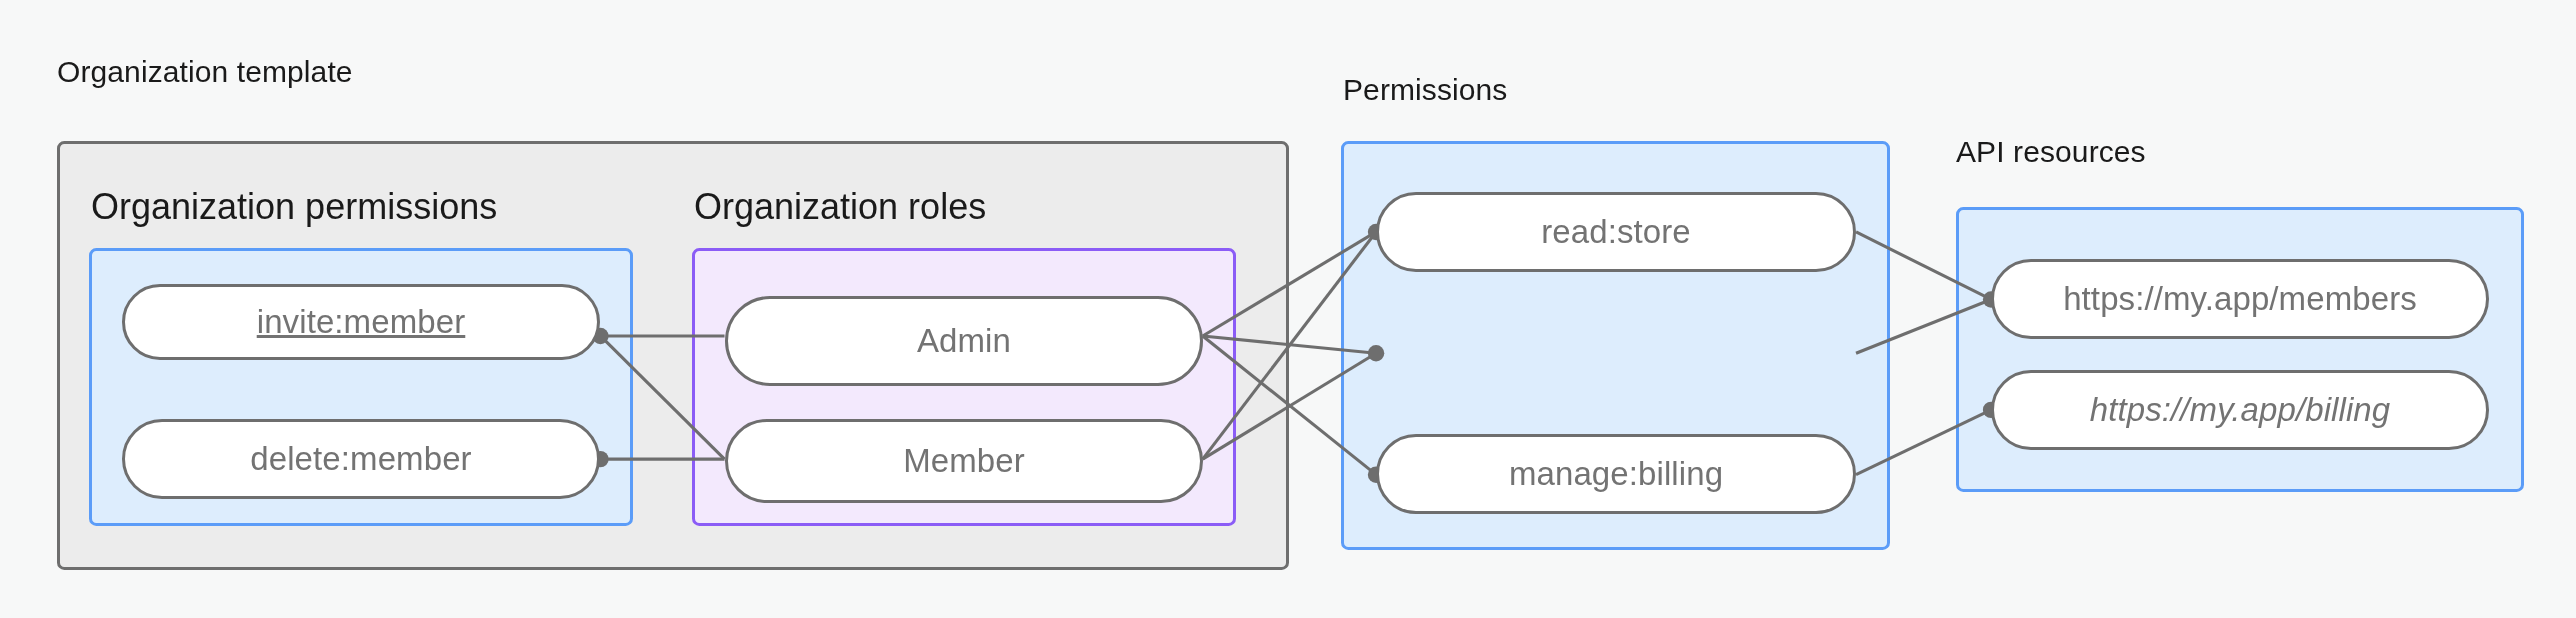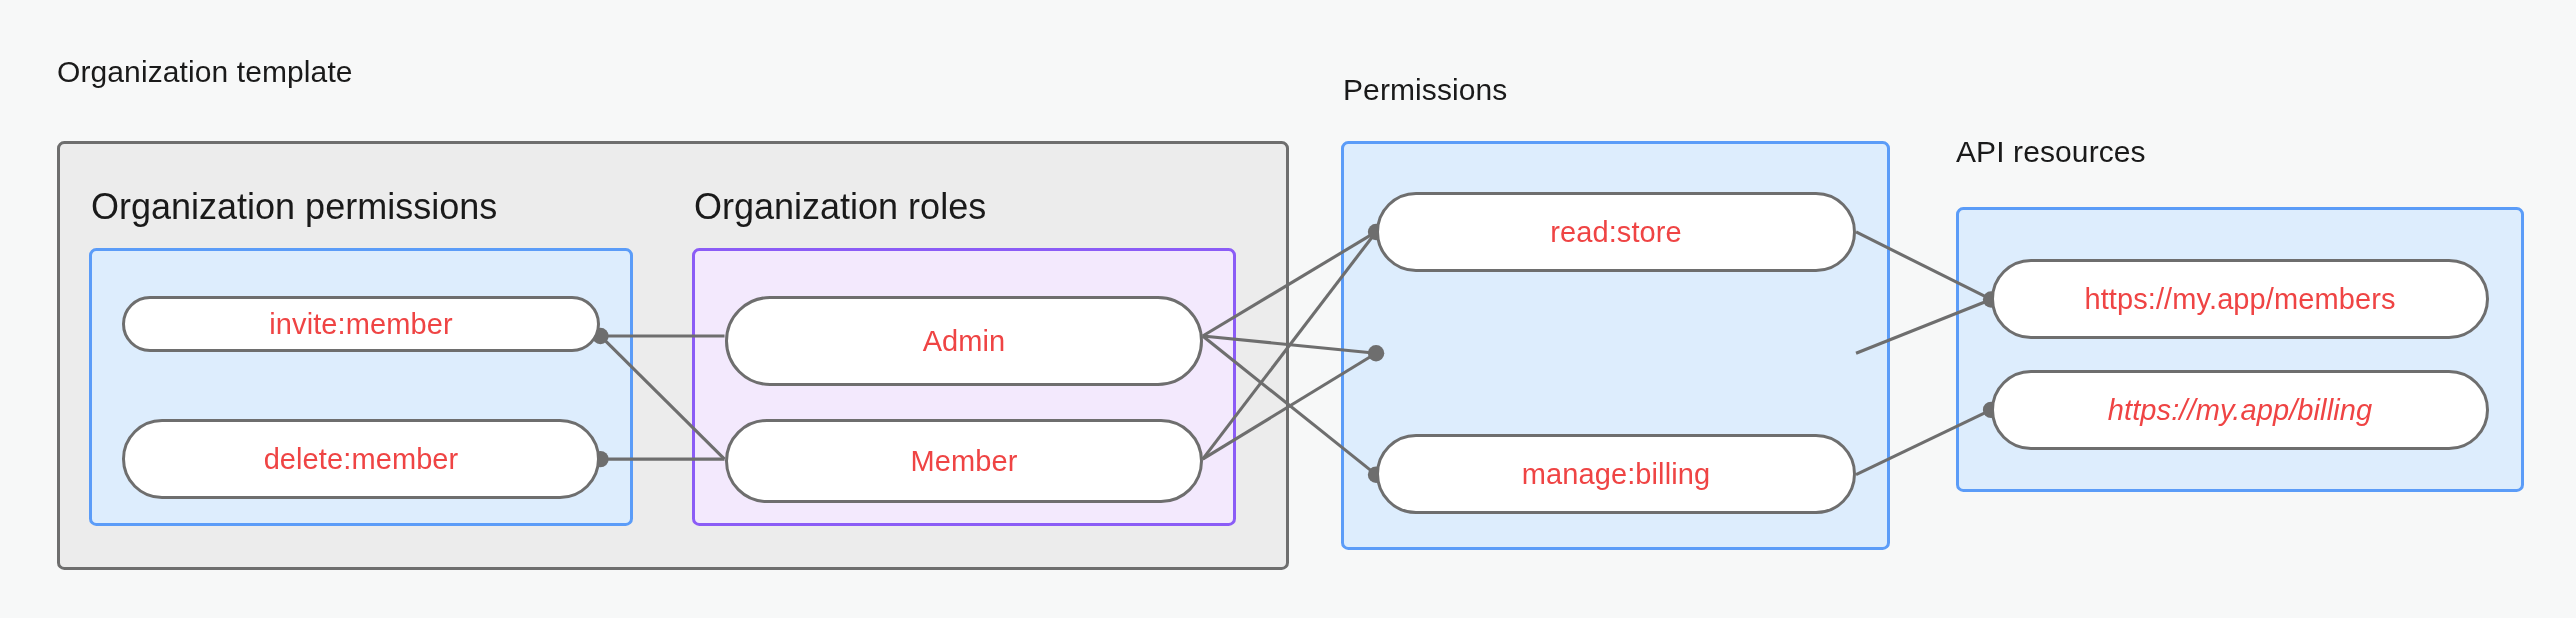--- a/index.html
+++ b/index.html
@@ -59,22 +59,22 @@
 
   
   .pill {
     position: absolute;
     background: #ffffff;
     border: 3.7px solid #6e6e6e;
     border-radius: 912px;
     display: flex;
     align-items: center;
     justify-content: center;
-    font-size: 29px;
-    color: #ef4444;
+    font-size: 33px;
+    color: #737373;
     letter-spacing: 0.1px;
     white-space: nowrap;
     z-index: 3;
   }
 
   
   #edges {
     position: absolute;
     left: 0; top: 0;
     width: 2576px; height: 619px;
@@ -94,21 +94,21 @@
   <div class="box box-outer-gray" style="left:57px; top:141px; width:1232px; height:429px;"></div>
 
   <div class="sub-title" style="left:91px; top:189px;">Organization permissions</div>
 
   <div class="box box-blue" style="left:89px; top:248px; width:544px; height:278px;"></div>
 
   <div class="sub-title" style="left:694px; top:189px;">Organization roles</div>
 
   <div class="box box-purple" style="left:692px; top:248px; width:544px; height:278px;"></div>
 
-  <div class="pill" style="left:122px; top:296px; width:478px; height:56px;">invite:member</div>
+  <div class="pill" style="left:122px; top:284px; width:478px; height:76px;text-decoration:underline;">invite:member</div>
 
   <div class="pill" style="left:122px; top:419px; width:478px; height:80px;">delete:member</div>
 
   <div class="pill" style="left:725px; top:296px; width:478px; height:90px;">Admin</div>
 
   <div class="pill" style="left:725px; top:419px; width:478px; height:84px;">Member</div>
 
   <div class="group-title" style="left:1343px; top:75px;">Permissions</div>
 
   <div class="box box-blue" style="left:1341px; top:141px; width:549px; height:409px;"></div>

